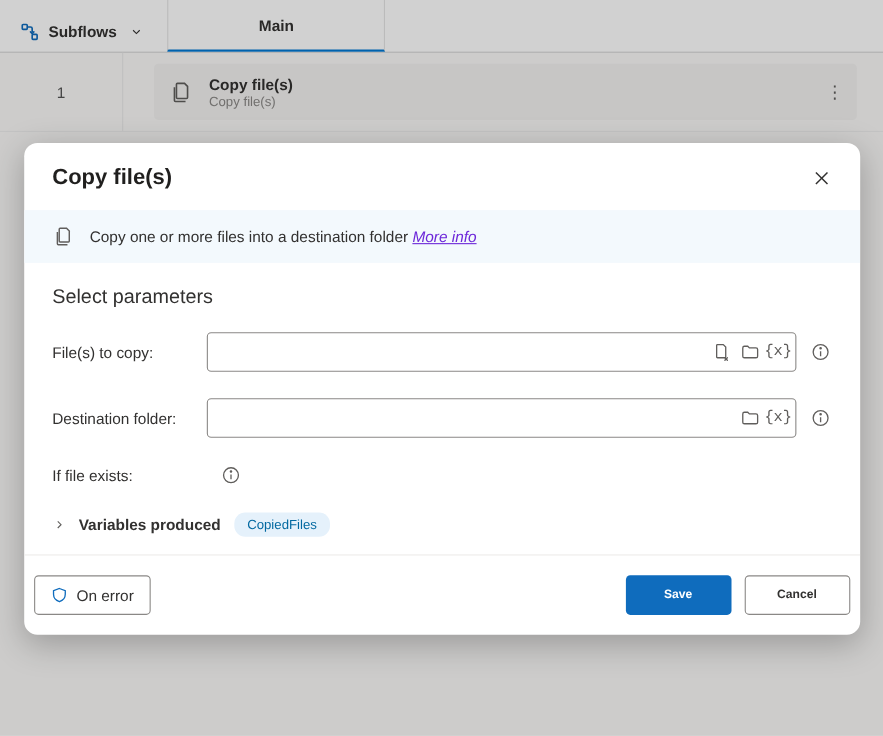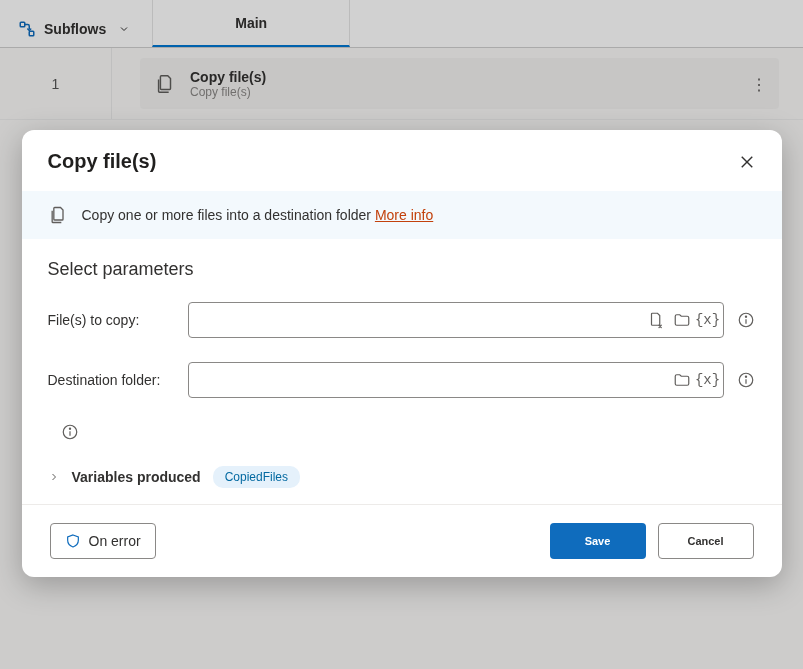--- a/index.html
+++ b/index.html
@@ -26,21 +26,21 @@
   
   .overlay { position:absolute; inset:0; background:rgba(0,0,0,0.18); display:flex; align-items:flex-start; justify-content:center; }
   .dialog { width:760px; margin-top:130px; background:#fff; border-radius:12px; box-shadow:0 8px 30px rgba(0,0,0,0.25); overflow:hidden; display:flex; flex-direction:column; }
 
   .dlg-header { display:flex; align-items:center; justify-content:space-between; padding:20px 26px 18px 26px; }
   .dlg-header h1 { font-size:20px; font-weight:600; color:#201f1e; }
   .dlg-header .close { width:18px; height:18px; cursor:pointer; color:#323130; }
 
   .dlg-info { background:#f3f9fd; padding:14px 26px; display:flex; align-items:center; gap:14px; font-size:14px; color:#323130; }
   .dlg-info .icon { width:20px; height:20px; color:#605e5c; flex-shrink:0; }
-  .dlg-info a { color:#c2410c; text-decoration:underline; cursor:pointer; }
+  .dlg-info a { color:#6d28d9; text-decoration:underline; cursor:pointer;font-style:italic; }
 
   .dlg-body { padding:20px 26px 10px 26px; }
   .dlg-body h2 { font-size:18px; font-weight:400; color:#323130; margin-bottom:22px; }
 
   .param-row { display:flex; align-items:center; margin-bottom:24px; }
   .param-label { width:140px; font-size:14px; color:#323130; }
   .param-field { flex:1; height:36px; border:1px solid #8a8886; border-radius:4px; display:flex; align-items:center; padding:0 6px 0 10px; background:#fff; position:relative; }
   .param-field input { flex:1; border:none; outline:none; font-size:14px; background:transparent; }
   .param-field .icons { display:flex; gap:8px; align-items:center; color:#605e5c; }
   .param-field .icons span, .param-field .icons svg { width:18px; height:18px; display:flex; align-items:center; justify-content:center; font-size:14px; cursor:pointer; }
@@ -49,21 +49,21 @@
   .info-icon svg { width:18px; height:18px; }
 
   .select-field { flex:1; height:36px; border:1px solid #8a8886; border-radius:4px; display:flex; align-items:center; justify-content:space-between; padding:0 10px; background:#fff; cursor:pointer; font-size:14px; color:#323130; }
   .select-field svg { width:14px; height:14px; color:#605e5c; }
 
   .vars-row { display:flex; align-items:center; gap:12px; margin-top:6px; margin-bottom:6px; }
   .vars-row .chev { width:12px; height:12px; color:#605e5c; }
   .vars-row .vlabel { font-size:14px; font-weight:600; color:#323130; }
   .vars-row .chip { background:#e5f1fb; color:#0369a1; font-size:12px; padding:4px 12px; border-radius:10px; cursor:pointer; }
 
-  .dlg-footer { border-top:1px solid #edebe9; padding:18px 28px; display:flex; align-items:center; justify-content:space-between; }
+  .dlg-footer { border-top:1px solid #edebe9; padding:18px 9px; display:flex; align-items:center; justify-content:space-between; }
   .onerror { height:36px; border:1px solid #8a8886; border-radius:4px; padding:0 14px; display:flex; align-items:center; gap:8px; font-size:14px; color:#323130; background:#fff; cursor:pointer; }
   .onerror svg { width:16px; height:16px; color:#0f6cbd; }
   .right-buttons { display:flex; gap:12px; }
   .btn { height:36px; min-width:96px; border-radius:4px; font-size:11px; font-weight:600; cursor:pointer; display:flex; align-items:center; justify-content:center; padding:0 20px; }
   .btn-primary { background:#0f6cbd; color:#fff; border:none; }
   .btn-secondary { background:#fff; color:#323130; border:1px solid #8a8886;align-items:center; }
 </style>
 </head>
 <body>
 
@@ -161,20 +161,21 @@
         <div class="info-icon">
           <svg viewBox="0 0 24 24" fill="none" stroke="currentColor" stroke-width="1.6">
               <circle cx="12" cy="12" r="9"></circle>
               <line x1="12" y1="11" x2="12" y2="17"></line>
               <circle cx="12" cy="7.5" r="0.8" fill="currentColor"></circle>
             </svg>
         </div>
       </div>
 
       <div class="param-row">
+        <div class="param-label">If file exists:</div>
         <div class="info-icon">
           <svg viewBox="0 0 24 24" fill="none" stroke="currentColor" stroke-width="1.6">
               <circle cx="12" cy="12" r="9"></circle>
               <line x1="12" y1="11" x2="12" y2="17"></line>
               <circle cx="12" cy="7.5" r="0.8" fill="currentColor"></circle>
             </svg>
         </div>
       </div>
 
       <div class="vars-row">

